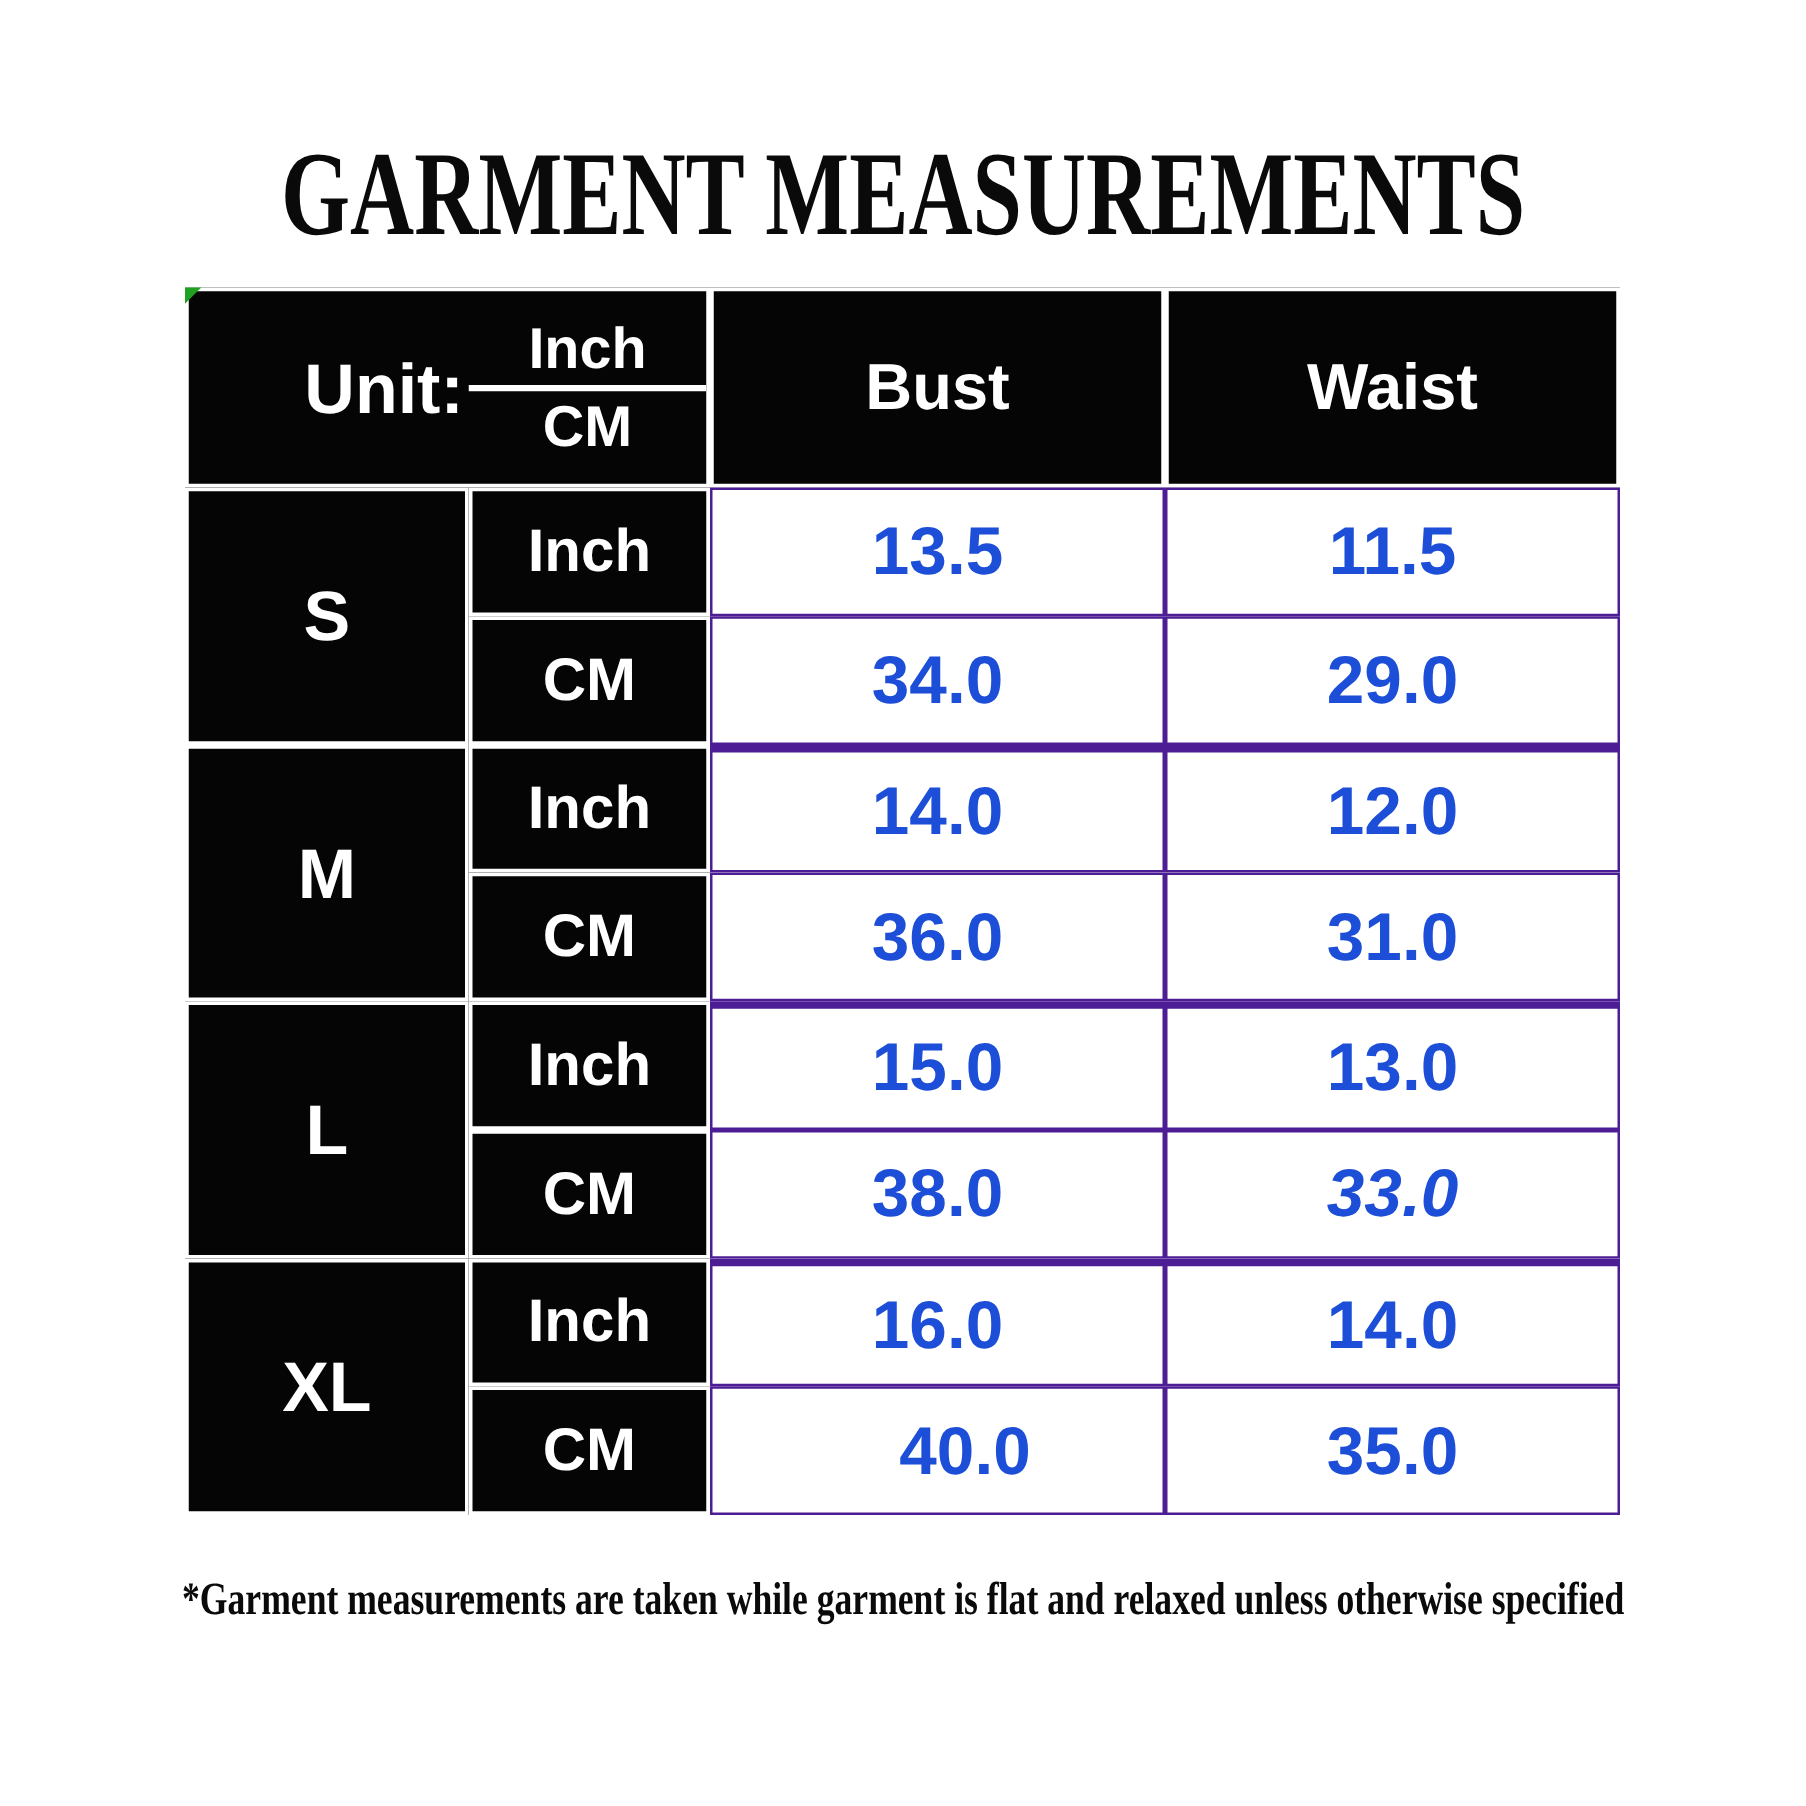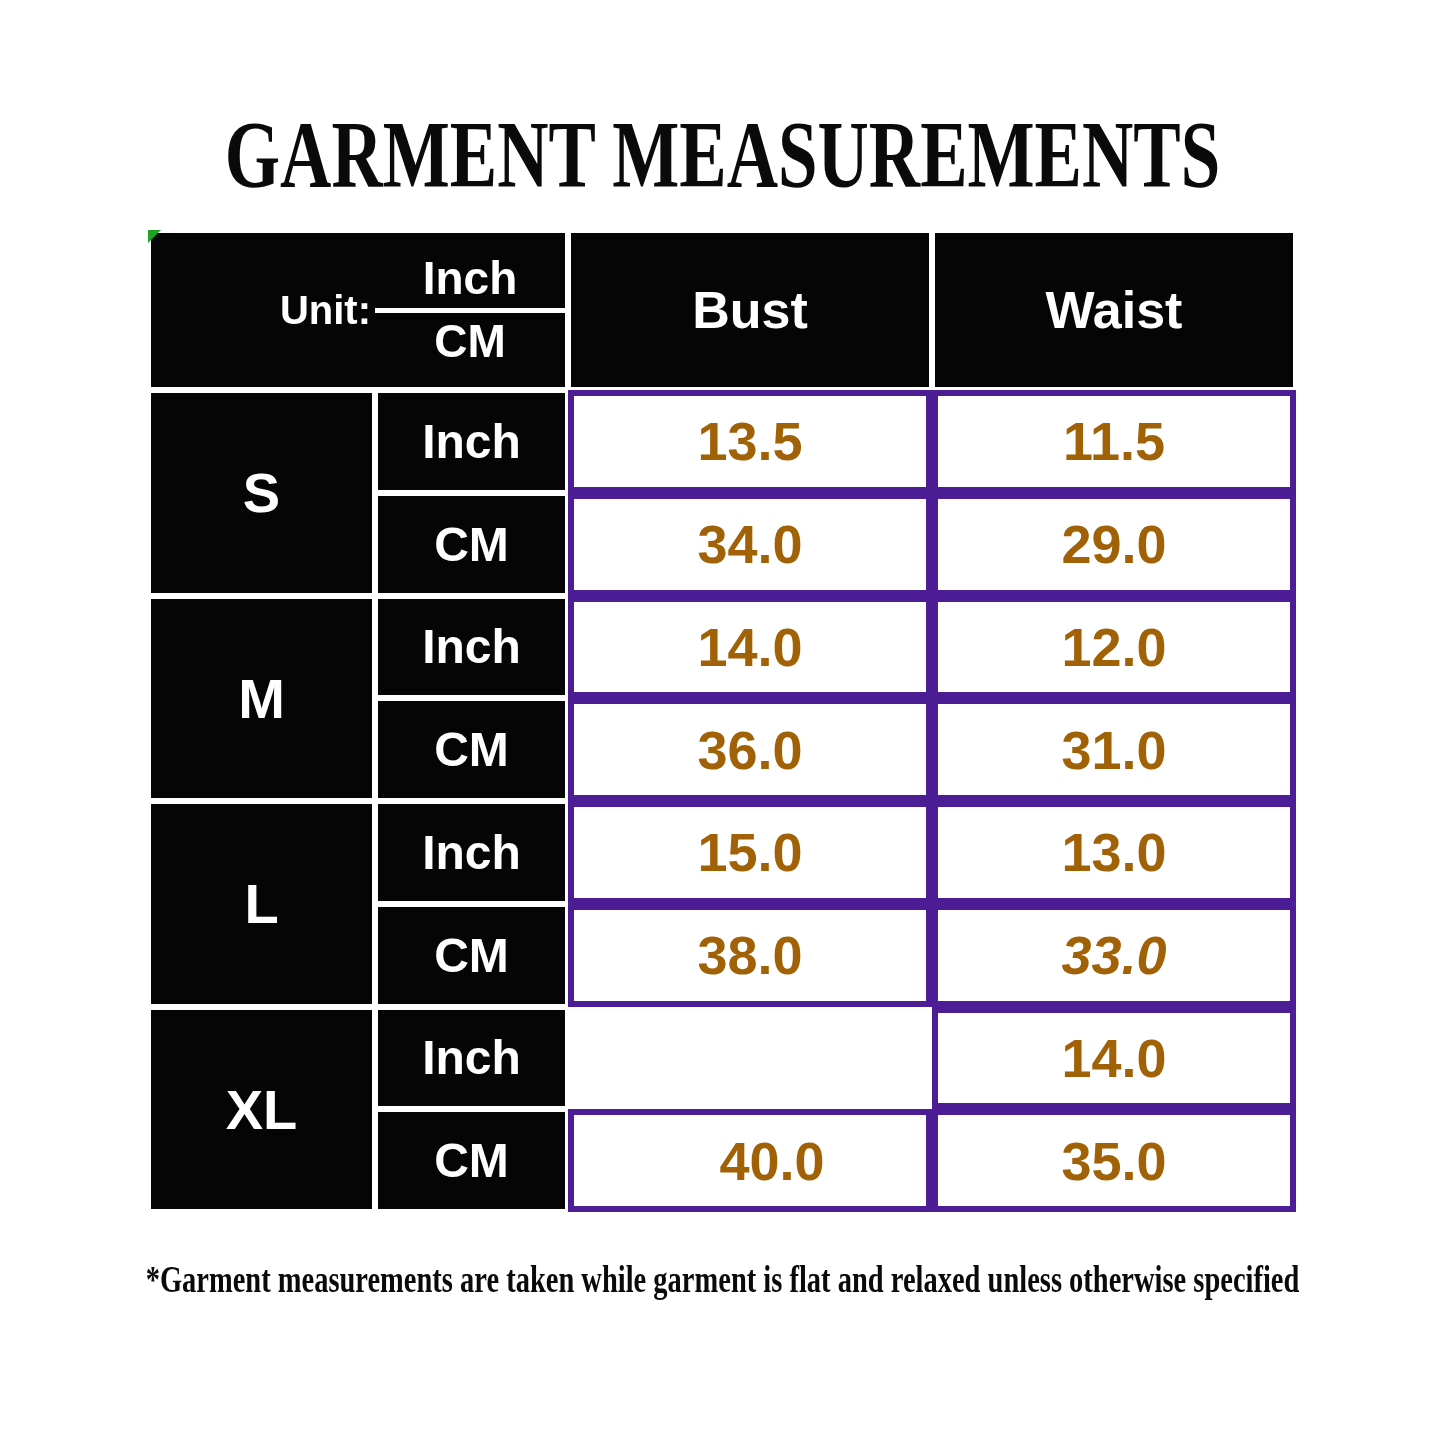--- a/index.html
+++ b/index.html
@@ -25,31 +25,31 @@
     display:grid;
     grid-template-columns:227px 193px 364px 364px;
     grid-template-rows:160px repeat(8, 102.75px);
     background:#ffffff;
   }
   .cell {
     box-sizing:border-box; display:flex; align-items:center; justify-content:center;
     font-weight:700; overflow:hidden;
   }
   .black { background:#050505; color:#ffffff; border:3px solid #ffffff; }
-  .white { background:#ffffff; color:#a16207; border:6px solid #4c1d95; }
+  .white { background:#ffffff; color:#1d4ed8; border:2px solid #4c1d95; }
   .thick-top { border-top-width:6px; }
 
   
   .c-unit  { grid-area:1 / 1 / 2 / 3; justify-content:flex-start; }
   .c-bust  { grid-area:1 / 3 / 2 / 4; font-size:52px; }
   .c-waist { grid-area:1 / 4 / 2 / 5; font-size:52px; }
 
   .unit-left {
     width:224px; box-sizing:border-box; display:flex; justify-content:flex-end;
-    padding-right:4px; font-size:40px;
+    padding-right:4px; font-size:56px;
   }
   .fraction {
     flex:1; display:flex; flex-direction:column; align-items:center;
     font-size:46px; line-height:1.12;
   }
   .frac-line { align-self:stretch; height:5px; background:#ffffff; margin:3px 0; }
 
   
   .g0-size{grid-area:2/1/4/2;} .g0-u0{grid-area:2/2/3/3;} .g0-u1{grid-area:3/2/4/3;}
   .g0-b0{grid-area:2/3/3/4;}  .g0-w0{grid-area:2/4/3/5;}
@@ -126,20 +126,21 @@
     <div class="cell black sz g2-size">L</div>
     <div class="cell black unit g2-u0">Inch</div>
     <div class="cell white val thick-top g2-b0">15.0</div>
     <div class="cell white val thick-top g2-w0">13.0</div>
     <div class="cell black unit g2-u1">CM</div>
     <div class="cell white val g2-b1">38.0</div>
     <div class="cell white val g2-w1">33.0</div>
 
     <div class="cell black sz g3-size">XL</div>
     <div class="cell black unit g3-u0">Inch</div>
+    <div class="cell white val thick-top g3-b0">16.0</div>
     <div class="cell white val thick-top g3-w0">14.0</div>
     <div class="cell black unit g3-u1">CM</div>
     <div class="cell white val g3-b1">40.0</div>
     <div class="cell white val g3-w1">35.0</div>
   </div>
 
   <div class="corner-marker" style="border-top-color: rgb(33, 161, 33);"></div>
 
   <div class="footnote">*Garment measurements are taken while garment is flat and relaxed unless otherwise specified</div>
 

